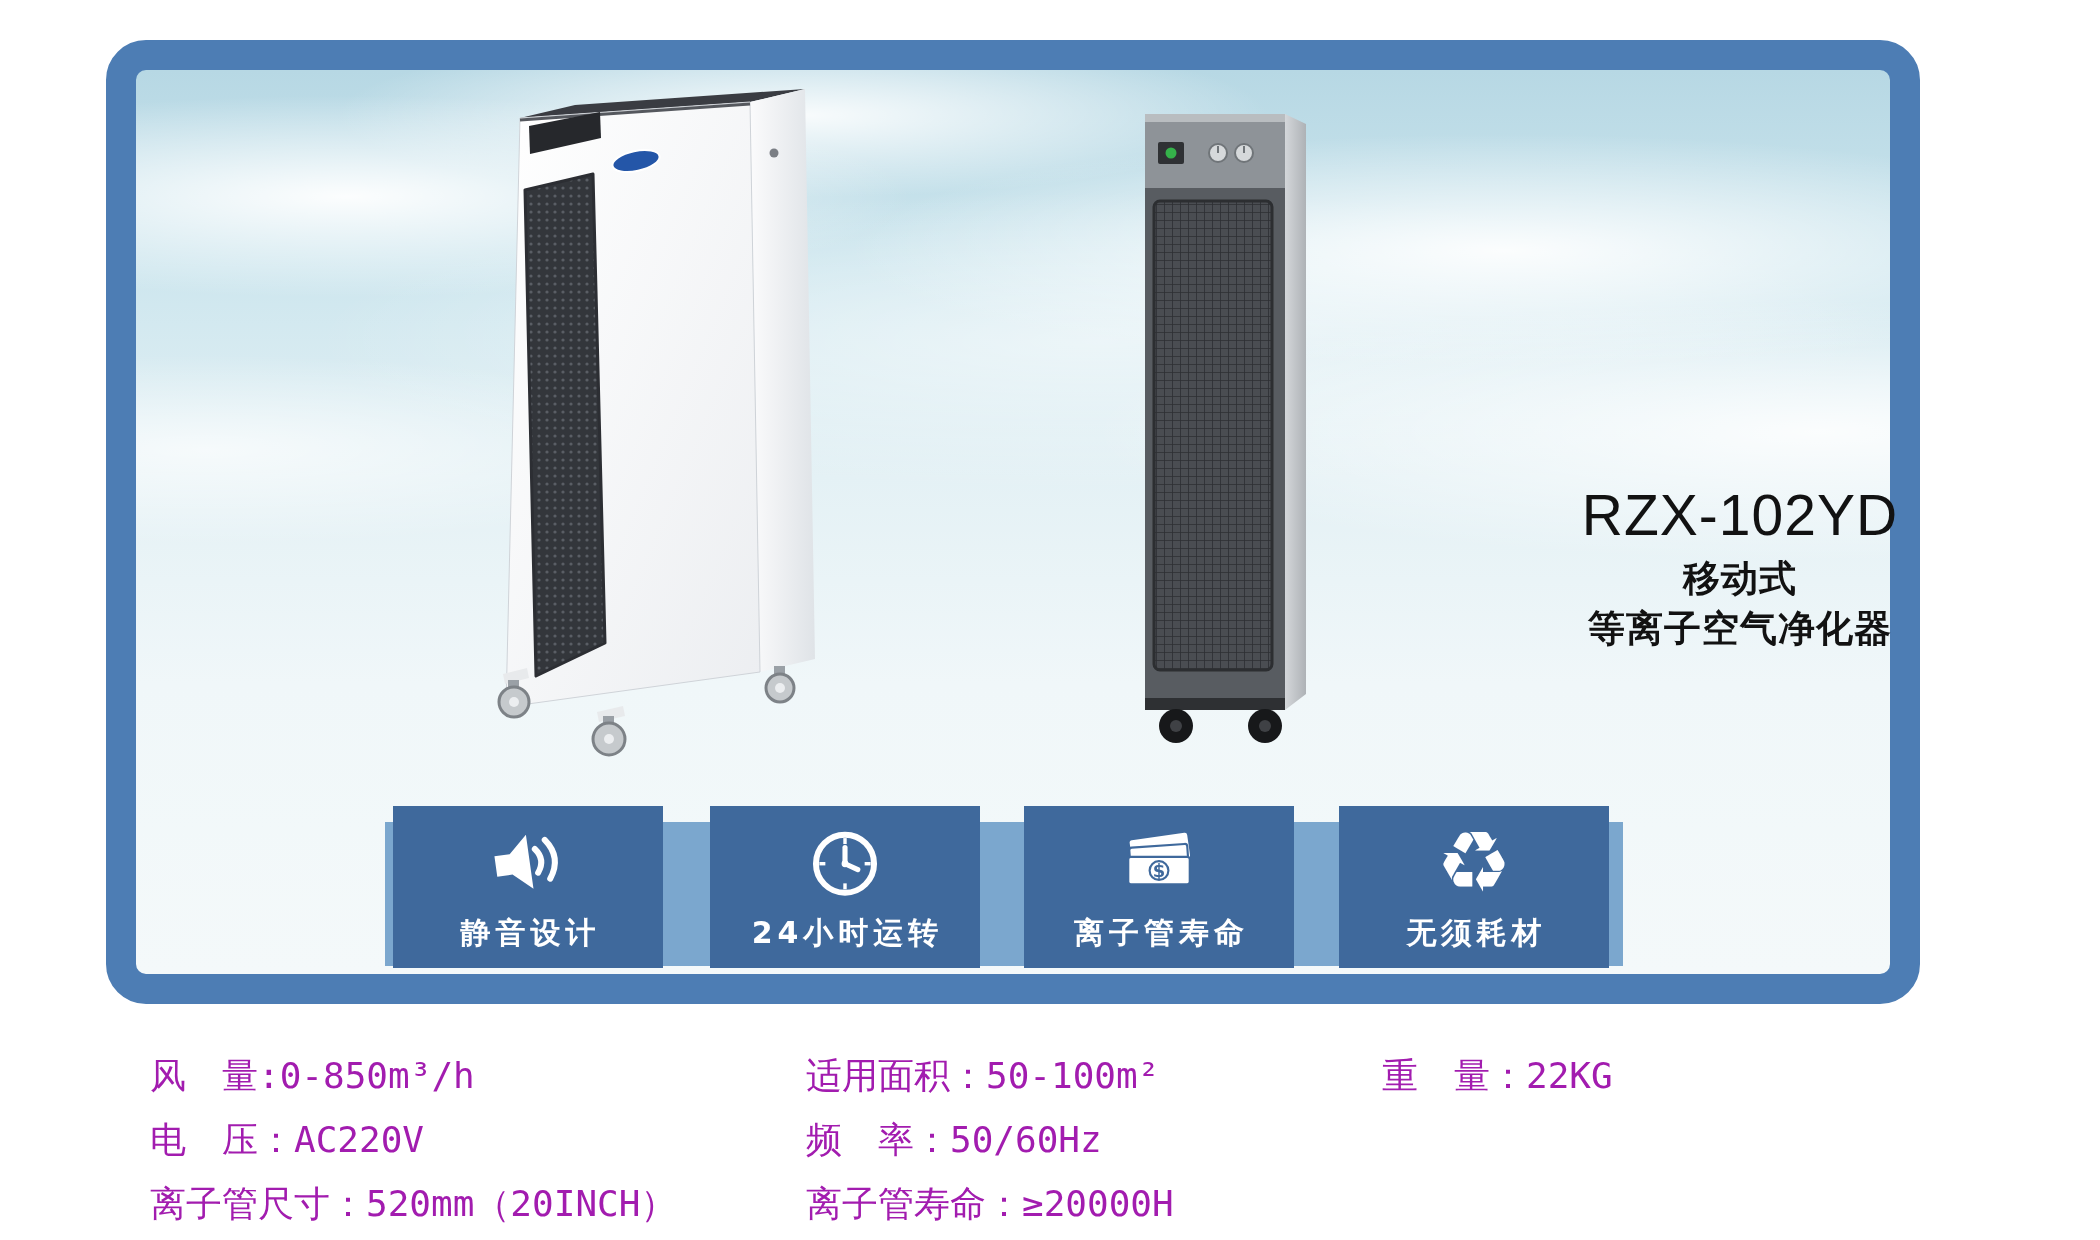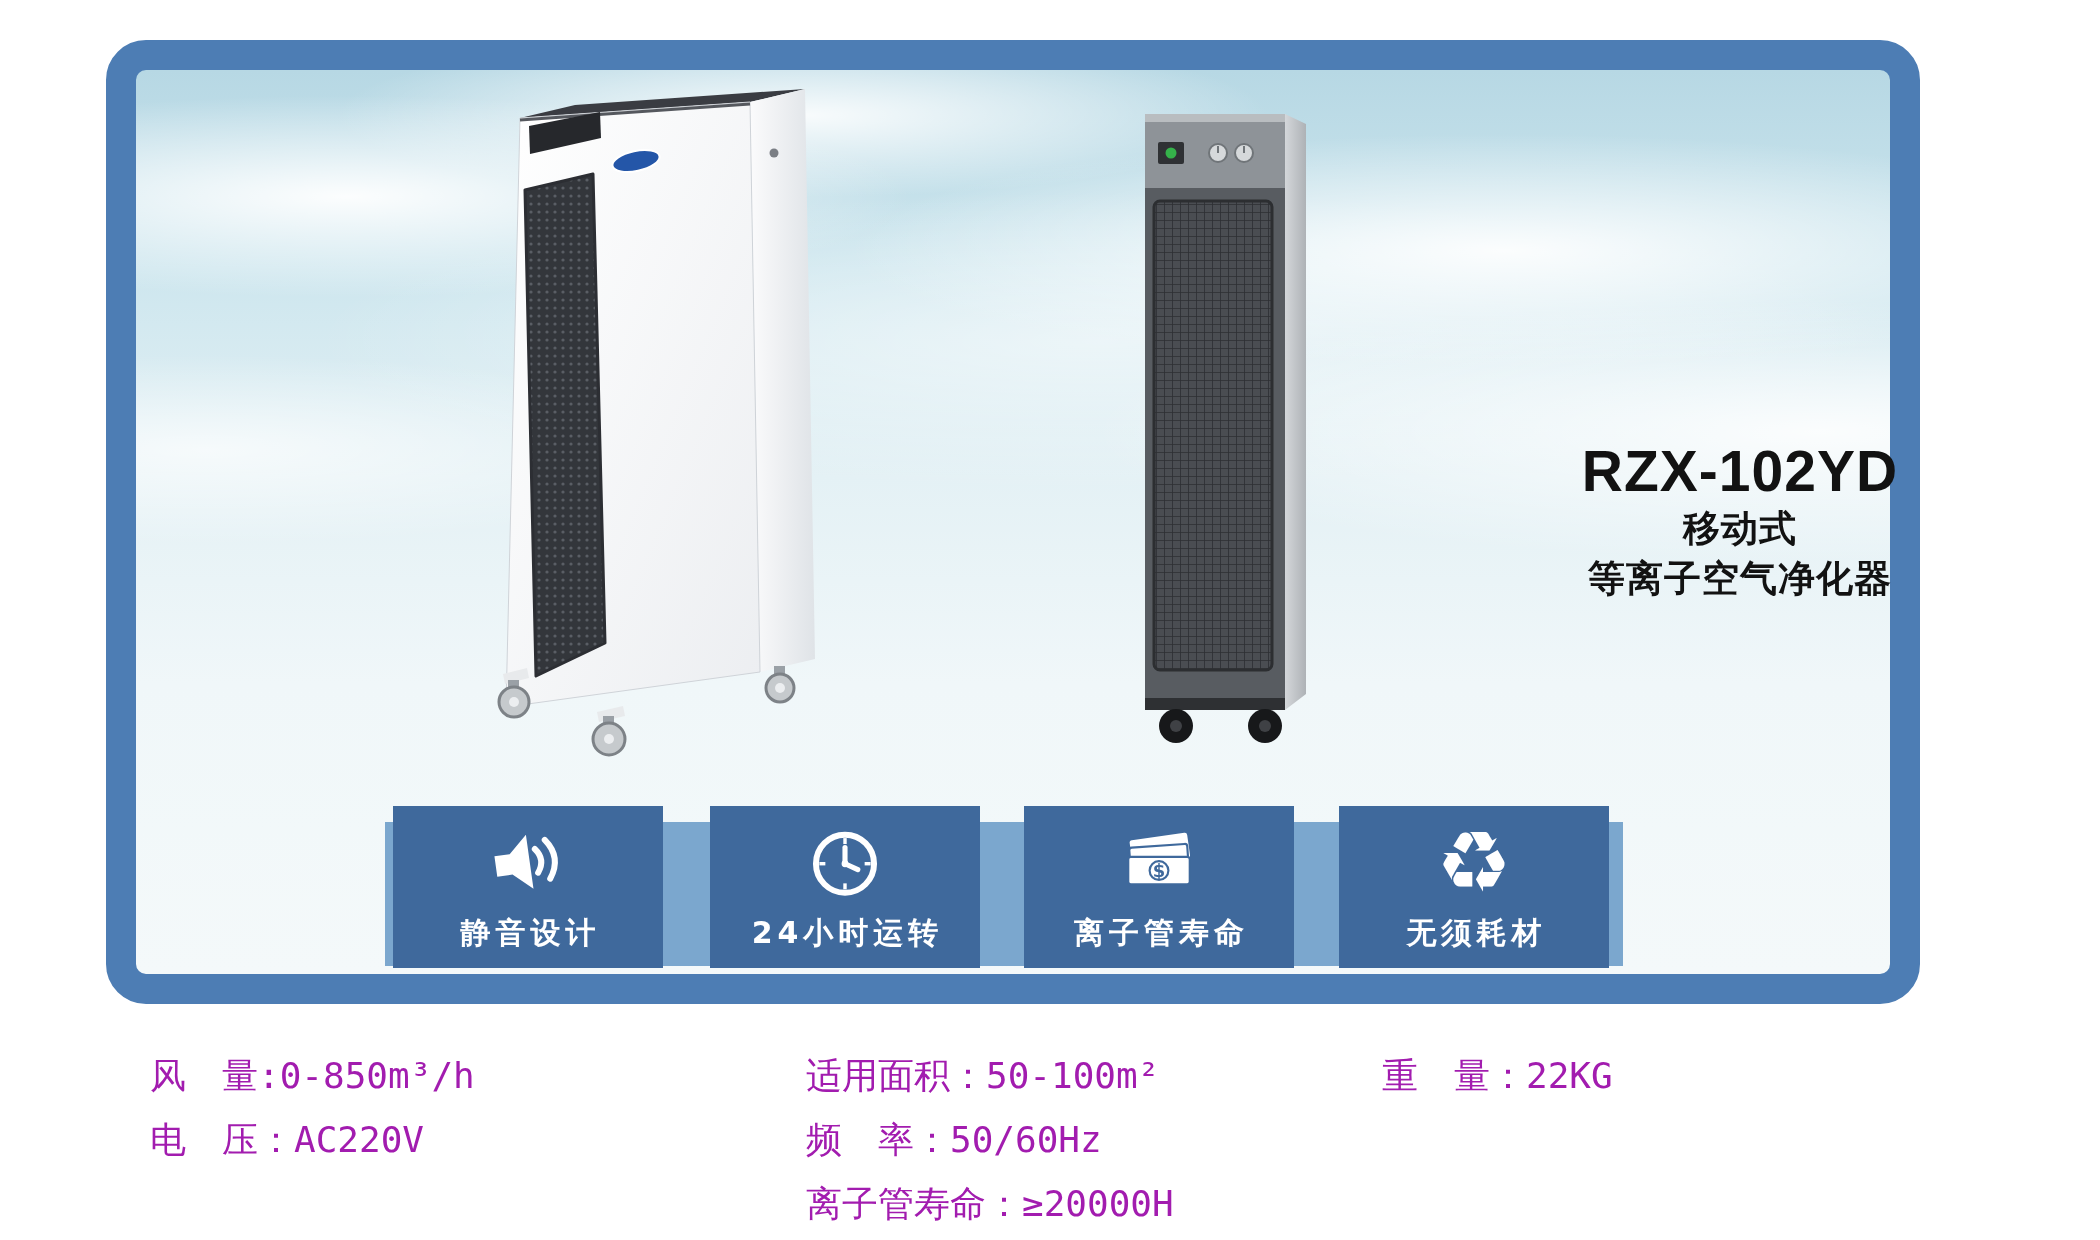--- a/index.html
+++ b/index.html
@@ -15,22 +15,22 @@
       radial-gradient(46% 16% at 12% 14%, rgba(255,255,255,.95), rgba(255,255,255,0) 70%),
       radial-gradient(38% 13% at 38% 5%,  rgba(255,255,255,.90), rgba(255,255,255,0) 70%),
       radial-gradient(52% 18% at 78% 20%, rgba(255,255,255,.92), rgba(255,255,255,0) 72%),
       radial-gradient(58% 20% at 96% 40%, rgba(255,255,255,.88), rgba(255,255,255,0) 72%),
       radial-gradient(44% 15% at 4% 42%,  rgba(255,255,255,.70), rgba(255,255,255,0) 70%),
       radial-gradient(60% 22% at 55% 30%, rgba(255,255,255,.55), rgba(255,255,255,0) 75%),
       linear-gradient(180deg,#b7d8e4 0%,#cde6ee 22%,#e4f1f5 45%,#f0f7f9 68%,#f4f9fa 100%);
   }
   
   .title-block{position:absolute;left:1515px;top:438px;width:450px;text-align:center;color:#121212;}
-  .title-model{font-size:57px;font-weight:bold;letter-spacing:1px;}
-  .title-sub{font-size:37px;font-weight:bold;letter-spacing:1px;line-height:1.35;
+  .title-model{font-size:57px;font-weight:normal;letter-spacing:1px;margin-top:44px;}
+  .title-sub{font-size:37px;font-weight:bold;letter-spacing:1px;line-height:1.35;margin-top:6px;
              font-family:"DejaVu Sans","Liberation Sans",sans-serif;}
   .title-sub + .title-sub{margin-top:0;}
   
   .ribbon{position:absolute;left:385px;top:822px;width:1238px;height:144px;background:#7ba7ce;}
   .badge{
     position:absolute;top:806px;width:270px;height:162px;background:#3f699c;
     display:flex;flex-direction:column;align-items:center;justify-content:center;
     gap:10px;color:#ffffff;
   }
   .badge-icon{height:82px;display:flex;align-items:center;justify-content:center;}
@@ -191,20 +191,21 @@
   <div class="badge" style="left:1339px;">
     <div class="badge-icon">
       <span class="badge-glyph">♻</span>
     </div>
     <div class="badge-label">无须耗材</div>
   </div>
 
   <div class="spec-col" style="left:150px;">
     <div class="spec-line">风　量:0-850m³/h</div>
     <div class="spec-line">电　压：AC220V</div>
+    <div class="spec-line">离子管尺寸：520mm（20INCH）</div>
   </div>
   <div class="spec-col" style="left:806px;">
     <div class="spec-line">适用面积：50-100m²</div>
     <div class="spec-line">频　率：50/60Hz</div>
     <div class="spec-line">离子管寿命：≥20000H</div>
   </div>
   <div class="spec-col" style="left:1350px;margin-left:32px;">
     <div class="spec-line">重　量：22KG</div>
   </div>
 

